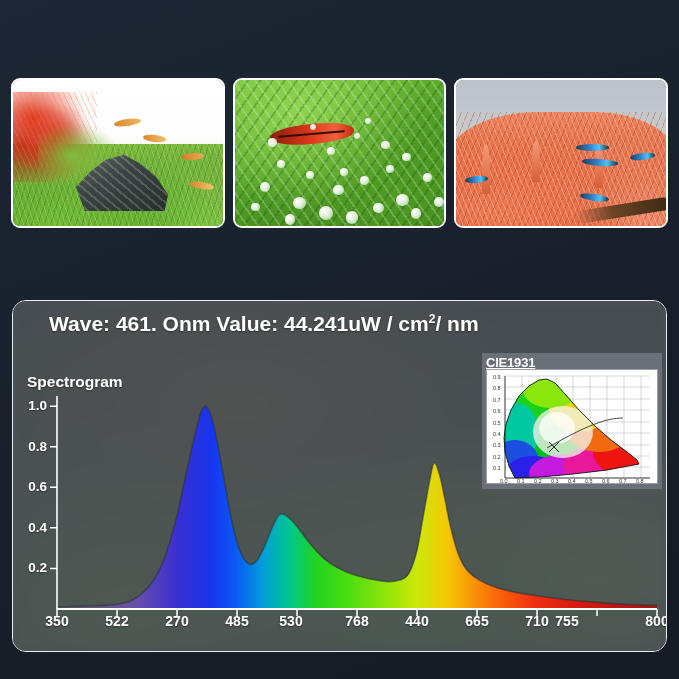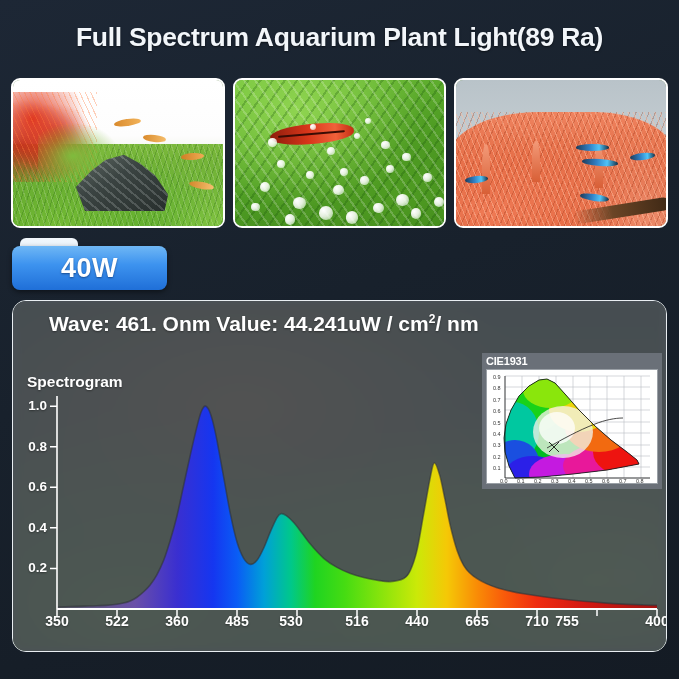--- a/index.html
+++ b/index.html
@@ -191,38 +191,38 @@
     text-shadow:0 1px 2px rgba(0,0,0,.4);
   }
 
   
   #cie {
     position:absolute; left:469px; top:52px; width:180px; height:136px;
     background:#6a7078;
   }
   #cie-title {
     position:absolute; left:4px; top:2px;
-    color:#ffffff; font-size:11px; font-weight:bold;
+    color:#ffffff; font-size:13px; font-weight:bold;
     letter-spacing:-.2px;
+    text-decoration:underline;
   }
   #cie-plot {
     position:absolute; left:4px; top:16px; width:172px; height:115px;
     background:#ffffff; border:1px solid #9aa0a6;
   }
   .cie-tick {
     position:absolute; color:#333; font-size:5.5px;
     font-family:"Liberation Sans", sans-serif;
   }
 </style>
 </head>
 <body>
 
 <div id="root">
 
-  <div id="title">Full Spectrum Aquarium Plant Light(89 Ra)</div>
 
   <div id="photos">
 
     <div class="photo">
       <div class="photo-inner">
         <div class="p1-bg"></div>
         <div class="p1-grass"></div>
         <div class="p1-red"></div>
         <div class="p1-mid"></div>
         <div class="p1-rock"></div>
@@ -277,25 +277,20 @@
         <div class="tetra" style="left:57%;top:44%;width:16%"></div>
         <div class="tetra" style="left:60%;top:54%;width:17%;transform:rotate(4deg)"></div>
         <div class="tetra" style="left:83%;top:50%;width:12%;transform:rotate(-6deg)"></div>
         <div class="tetra" style="left:59%;top:78%;width:14%;transform:rotate(8deg)"></div>
         <div class="tetra" style="left:4%;top:66%;width:11%;transform:rotate(-5deg)"></div>
       </div>
     </div>
 
   </div>
 
-  <div id="badge-wrap">
-    <div id="badge-tab"></div>
-    <div id="badge"></div>
-    <div id="badge-label">40W</div>
-  </div>
 
   <div id="panel">
     <div id="panel-photo-bg"></div>
     <div id="panel-tint"></div>
 
     <div id="panel-content">
 
       <div id="wave-readout">
         <span>Wave: 461. Onm Value: 44.241uW / cm</span><sup>2</sup><span>/ nm</span>
       </div>
@@ -360,29 +355,29 @@
       <div id="ylabels">
           <div class="ylab" style="left: 0px; top: 267.429px;">0.2</div>
           <div class="ylab" style="left: 0px; top: 226.857px;">0.4</div>
           <div class="ylab" style="left: 0px; top: 186.286px;">0.6</div>
           <div class="ylab" style="left: 0px; top: 145.714px;">0.8</div>
           <div class="ylab" style="left: 0px; top: 105.143px;">1.0</div>
         </div>
       <div id="xlabels">
           <div class="xlab" style="left: 21px;">350</div>
           <div class="xlab" style="left: 81px;">522</div>
-          <div class="xlab" style="left: 141px;">360</div>
+          <div class="xlab" style="left: 141px;">270</div>
           <div class="xlab" style="left: 201px;">485</div>
           <div class="xlab" style="left: 255px;">530</div>
-          <div class="xlab" style="left: 321px;">516</div>
+          <div class="xlab" style="left: 321px;">768</div>
           <div class="xlab" style="left: 381px;">440</div>
           <div class="xlab" style="left: 441px;">665</div>
           <div class="xlab" style="left: 501px;">710</div>
           <div class="xlab" style="left: 531px;">755</div>
-          <div class="xlab" style="left: 621px;">400</div>
+          <div class="xlab" style="left: 621px;">800</div>
         </div>
 
       <div id="cie">
         <div id="cie-title">CIE1931</div>
         <div id="cie-plot">
           <svg viewBox="0 0 172 115" width="172" height="115">
             <defs>
               <clipPath id="gamutclip">
                 <path d="M 28,108 L 22,96 L 18,82 L 17,68 L 19,54 L 24,40 L 32,26 L 42,16 L 52,10 L 60,9 L 68,13 L 78,24 L 92,40 L 108,56 L 124,70 L 140,82 L 150,90 L 152,94 L 120,100 L 86,104 L 54,107 Z"></path>
               </clipPath>

